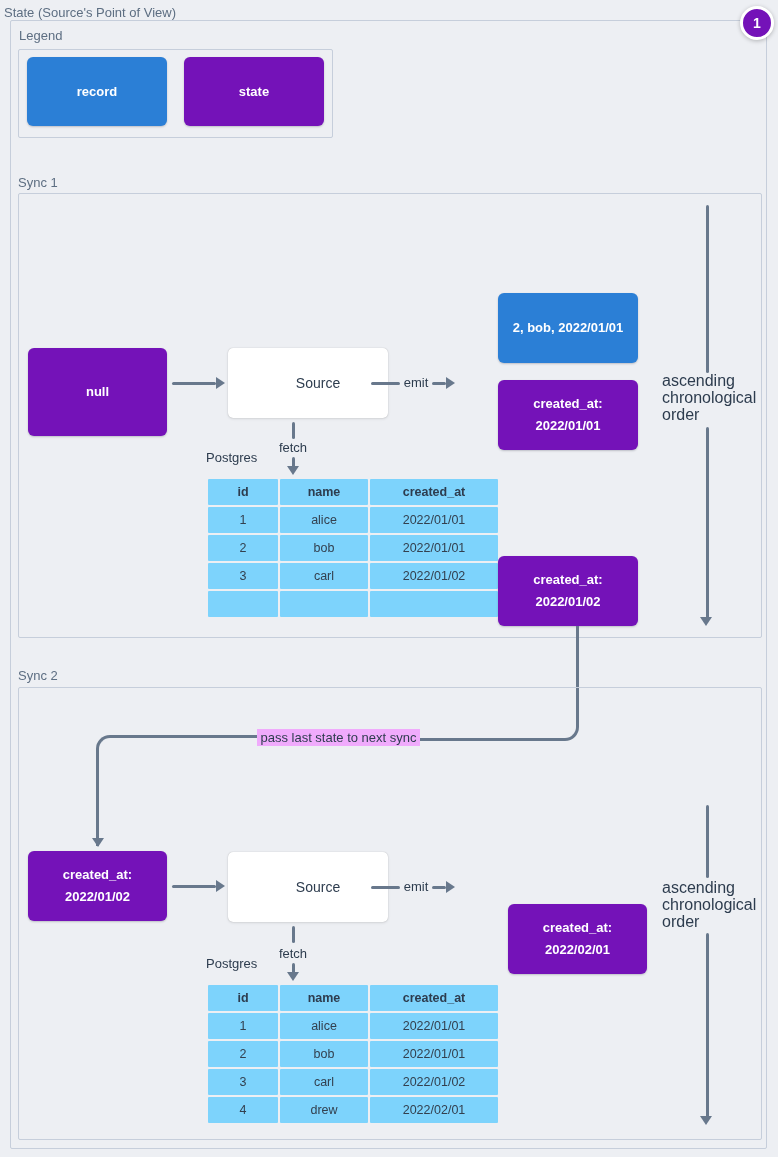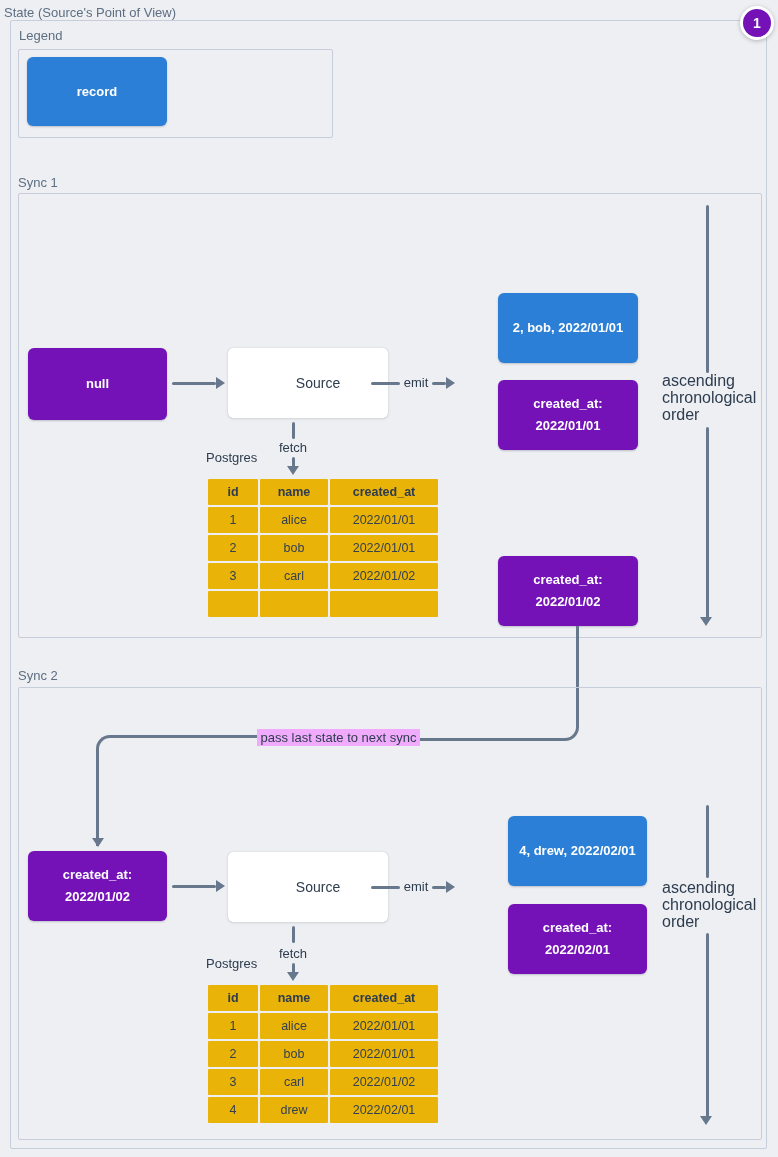--- a/index.html
+++ b/index.html
@@ -19,22 +19,22 @@
   .vline{position:absolute;width:3px;background:#68788c;border-radius:2px;}
   .arr-r{position:absolute;width:0;height:0;border-top:6px solid transparent;
          border-bottom:6px solid transparent;border-left:9px solid #68788c;}
   .arr-d{position:absolute;width:0;height:0;border-left:6px solid transparent;
          border-right:6px solid transparent;border-top:9px solid #68788c;}
   .lbl{position:absolute;font-size:13px;color:#2d3c4e;white-space:nowrap;}
   .lbl.center{text-align:center;}
   .note{position:absolute;font-size:16px;line-height:17px;color:#2d3c4e;}
   .tbl{position:absolute;border-collapse:separate;border-spacing:2px;
        font-size:12.5px;color:#33404f;}
-  .tbl th,.tbl td{background:#eab308;text-align:center;height:26px;line-height:26px;
-       padding:0 10px;border-radius:1px;font-weight:normal;}
+  .tbl th,.tbl td{background:#7dd3fc;text-align:center;height:26px;line-height:26px;
+       padding:0 20px;border-radius:1px;font-weight:normal;}
   .tbl th{font-weight:bold;color:#2d3c4e;}
   .tbl th:nth-child(1),.tbl td:nth-child(1){width:30px;}
   .tbl th:nth-child(2),.tbl td:nth-child(2){width:48px;}
   .tbl th:nth-child(3),.tbl td:nth-child(3){width:88px;}
   .corner-br{position:absolute;border-right:3px solid #68788c;border-bottom:3px solid #68788c;
        border-bottom-right-radius:14px;}
   .corner-tl{position:absolute;border-left:3px solid #68788c;border-top:3px solid #68788c;
        border-top-left-radius:14px;}
   .conn-lbl{position:absolute;font-size:13px;color:#2d3c4e;text-align:center;
        white-space:nowrap;background:#f0abfc;line-height:17px;}
@@ -49,25 +49,28 @@
 
   <div class="gbox" style="left:10px;top:20px;width:755px;height:1127px;"></div>
   <div class="glabel" style="left:4px;top:5px;">State (Source's Point of View)</div>
   <div class="badge" style="left:740px;top:6px;">1</div>
 
   <div class="glabel" style="left:19px;top:28px;">Legend</div>
   <div class="gbox" style="left:18px;top:49px;width:313px;height:87px;"></div>
   <div class="node record" style="left:27px;top:57px;width:140px;height:69px;">
     <span>record</span>
   </div>
+  <div class="node state" style="left:184px;top:57px;width:140px;height:69px;">
+    <span>state</span>
+  </div>
 
   <div class="glabel" style="left:18px;top:175px;">Sync 1</div>
   <div class="gbox" style="left:18px;top:193px;width:742px;height:443px;"></div>
 
-  <div class="node state" style="left:28px;top:348px;width:139px;height:72px;text-align:center;">
+  <div class="node state" style="left:28px;top:348px;width:139px;height:88px;text-align:center;">
     <span>null</span>
   </div>
 
   <div class="hline" style="left:172px;top:382px;width:44px;"></div>
   <div class="arr-r" style="left:216px;top:377px;"></div>
 
   <div class="node source" style="left:228px;top:348px;width:140px;height:70px;">
     <span>Source</span>
   </div>
 
@@ -183,23 +186,20 @@
       <td>2022/01/02</td>
     </tr>
     <tr>
       <td>4</td>
       <td>drew</td>
       <td>2022/02/01</td>
     </tr>
   </tbody>
     </table>
 
-  <div class="node record" style="left:508px;top:816px;width:139px;height:70px;">
-    <span>4, drew, 2022/02/01</span>
-  </div>
   <div class="node state" style="left:508px;top:904px;width:139px;height:70px;">
     <span>created_at:</span>
     <span>2022/02/01</span>
   </div>
 
   <div class="vline" style="left:706px;top:805px;height:73px;"></div>
   <div class="note" style="left:662px;top:879px;width:90px;">ascending chronological order</div>
   <div class="vline" style="left:706px;top:933px;height:184px;"></div>
   <div class="arr-d" style="left:700px;top:1116px;"></div>
 

